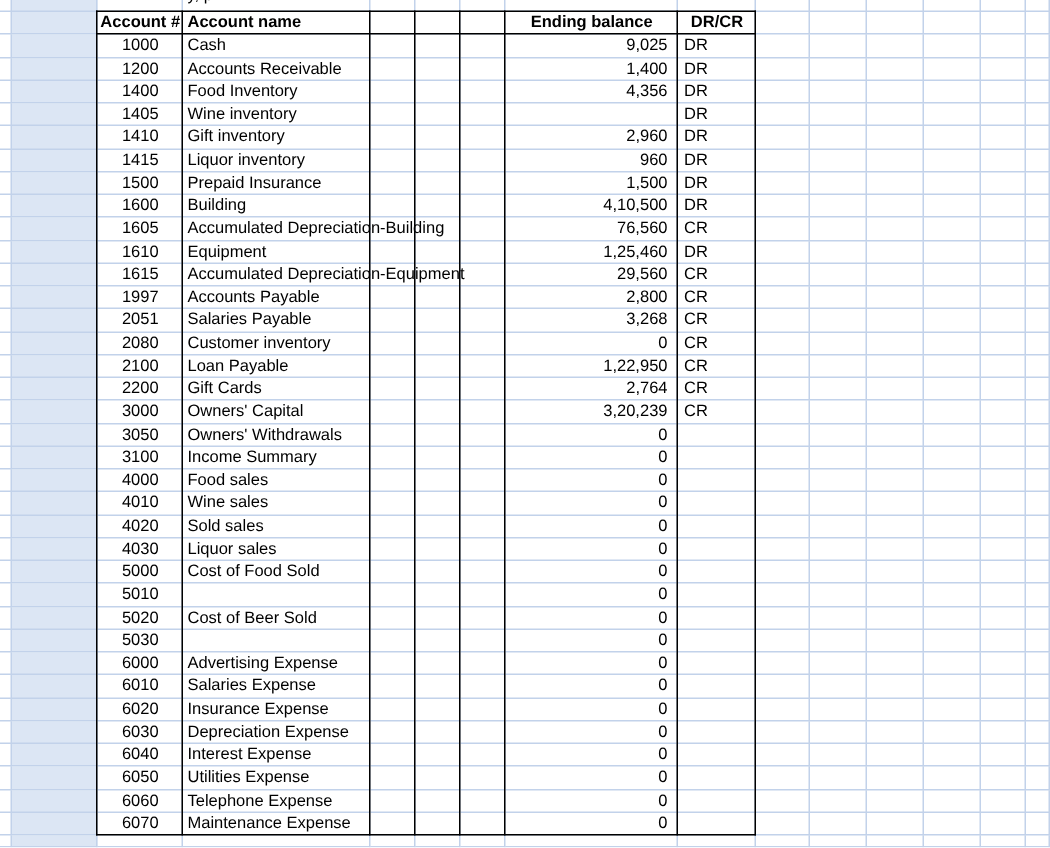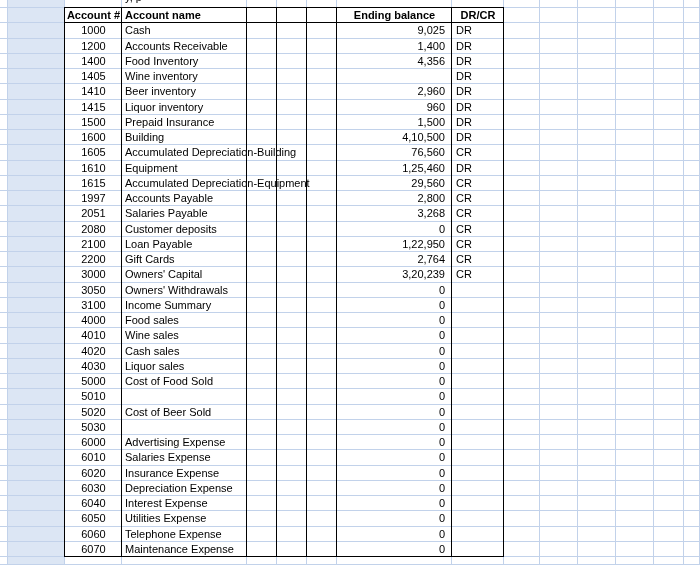--- a/index.html
+++ b/index.html
@@ -621,21 +621,21 @@
       <div class="t c-bal" style="grid-row: 4;">1,400</div>
       <div class="t c-drcr" style="grid-row: 4;">DR</div>
       <div class="t c-num" style="grid-row: 5;">1400</div>
       <div class="t c-name" style="grid-row: 5;">Food Inventory</div>
       <div class="t c-bal" style="grid-row: 5;">4,356</div>
       <div class="t c-drcr" style="grid-row: 5;">DR</div>
       <div class="t c-num" style="grid-row: 6;">1405</div>
       <div class="t c-name" style="grid-row: 6;">Wine inventory</div>
       <div class="t c-drcr" style="grid-row: 6;">DR</div>
       <div class="t c-num" style="grid-row: 7;">1410</div>
-      <div class="t c-name" style="grid-row: 7;">Beer inventory</div>
+      <div class="t c-name" style="grid-row: 7;">Gift inventory</div>
       <div class="t c-bal" style="grid-row: 7;">2,960</div>
       <div class="t c-drcr" style="grid-row: 7;">DR</div>
       <div class="t c-num" style="grid-row: 8;">1415</div>
       <div class="t c-name" style="grid-row: 8;">Liquor inventory</div>
       <div class="t c-bal" style="grid-row: 8;">960</div>
       <div class="t c-drcr" style="grid-row: 8;">DR</div>
       <div class="t c-num" style="grid-row: 9;">1500</div>
       <div class="t c-name" style="grid-row: 9;">Prepaid Insurance</div>
       <div class="t c-bal" style="grid-row: 9;">1,500</div>
       <div class="t c-drcr" style="grid-row: 9;">DR</div>
@@ -657,21 +657,21 @@
       <div class="t c-drcr" style="grid-row: 13;">CR</div>
       <div class="t c-num" style="grid-row: 14;">1997</div>
       <div class="t c-name" style="grid-row: 14;">Accounts Payable</div>
       <div class="t c-bal" style="grid-row: 14;">2,800</div>
       <div class="t c-drcr" style="grid-row: 14;">CR</div>
       <div class="t c-num" style="grid-row: 15;">2051</div>
       <div class="t c-name" style="grid-row: 15;">Salaries Payable</div>
       <div class="t c-bal" style="grid-row: 15;">3,268</div>
       <div class="t c-drcr" style="grid-row: 15;">CR</div>
       <div class="t c-num" style="grid-row: 16;">2080</div>
-      <div class="t c-name" style="grid-row: 16;">Customer deposits</div>
+      <div class="t c-name" style="grid-row: 16;">Customer inventory</div>
       <div class="t c-bal" style="grid-row: 16;">0</div>
       <div class="t c-drcr" style="grid-row: 16;">CR</div>
       <div class="t c-num" style="grid-row: 17;">2100</div>
       <div class="t c-name" style="grid-row: 17;">Loan Payable</div>
       <div class="t c-bal" style="grid-row: 17;">1,22,950</div>
       <div class="t c-drcr" style="grid-row: 17;">CR</div>
       <div class="t c-num" style="grid-row: 18;">2200</div>
       <div class="t c-name" style="grid-row: 18;">Gift Cards</div>
       <div class="t c-bal" style="grid-row: 18;">2,764</div>
       <div class="t c-drcr" style="grid-row: 18;">CR</div>
@@ -689,21 +689,21 @@
       <div class="t c-drcr" style="grid-row: 21;"></div>
       <div class="t c-num" style="grid-row: 22;">4000</div>
       <div class="t c-name" style="grid-row: 22;">Food sales</div>
       <div class="t c-bal" style="grid-row: 22;">0</div>
       <div class="t c-drcr" style="grid-row: 22;"></div>
       <div class="t c-num" style="grid-row: 23;">4010</div>
       <div class="t c-name" style="grid-row: 23;">Wine sales</div>
       <div class="t c-bal" style="grid-row: 23;">0</div>
       <div class="t c-drcr" style="grid-row: 23;"></div>
       <div class="t c-num" style="grid-row: 24;">4020</div>
-      <div class="t c-name" style="grid-row: 24;">Cash sales</div>
+      <div class="t c-name" style="grid-row: 24;">Sold sales</div>
       <div class="t c-bal" style="grid-row: 24;">0</div>
       <div class="t c-drcr" style="grid-row: 24;"></div>
       <div class="t c-num" style="grid-row: 25;">4030</div>
       <div class="t c-name" style="grid-row: 25;">Liquor sales</div>
       <div class="t c-bal" style="grid-row: 25;">0</div>
       <div class="t c-drcr" style="grid-row: 25;"></div>
       <div class="t c-num" style="grid-row: 26;">5000</div>
       <div class="t c-name" style="grid-row: 26;">Cost of Food Sold</div>
       <div class="t c-bal" style="grid-row: 26;">0</div>
       <div class="t c-drcr" style="grid-row: 26;"></div>

